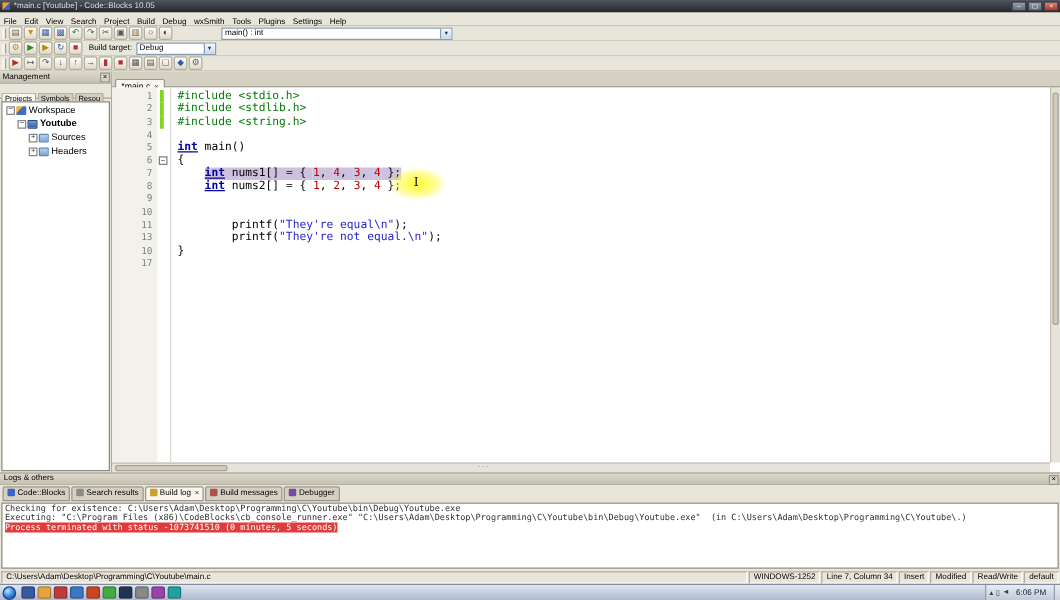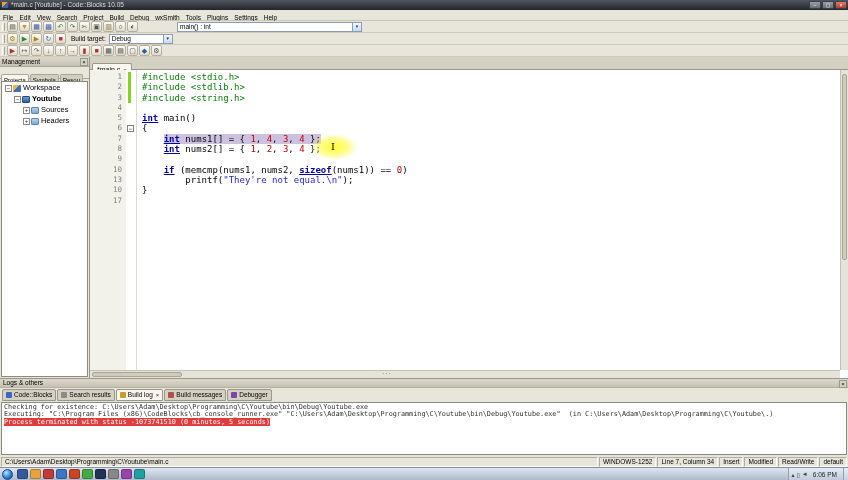--- a/index.html
+++ b/index.html
@@ -148,21 +148,22 @@
       <div>
           <div class="crow"><span class="ln">1</span><span class="mgn"><i class="chg"></i></span><span class="codeln"><span class="tk-pp">#include &lt;stdio.h&gt;</span></span></div>
           <div class="crow"><span class="ln">2</span><span class="mgn"><i class="chg"></i></span><span class="codeln"><span class="tk-pp">#include &lt;stdlib.h&gt;</span></span></div>
           <div class="crow"><span class="ln">3</span><span class="mgn"><i class="chg"></i></span><span class="codeln"><span class="tk-pp">#include &lt;string.h&gt;</span></span></div>
           <div class="crow"><span class="ln">4</span><span class="mgn"></span><span class="codeln"></span></div>
           <div class="crow"><span class="ln">5</span><span class="mgn"></span><span class="codeln"><span class="tk-kw">int</span><span class="tk-pl"> main()</span></span></div>
           <div class="crow"><span class="ln">6</span><span class="mgn"><i class="fold">−</i></span><span class="codeln"><span class="tk-pl">{</span></span></div>
           <div class="crow"><span class="ln">7</span><span class="mgn"></span><span class="codeln"><span class="tk-pl">    </span><span class="tk-kw sel">int</span><span class="tk-pl sel"> nums1[] = { </span><span class="tk-num sel">1</span><span class="tk-pl sel">, </span><span class="tk-num sel">4</span><span class="tk-pl sel">, </span><span class="tk-num sel">3</span><span class="tk-pl sel">, </span><span class="tk-num sel">4</span><span class="tk-pl sel"> };</span></span></div>
           <div class="crow"><span class="ln">8</span><span class="mgn"></span><span class="codeln"><span class="tk-pl">    </span><span class="tk-kw">int</span><span class="tk-pl"> nums2[] = { </span><span class="tk-num">1</span><span class="tk-pl">, </span><span class="tk-num">2</span><span class="tk-pl">, </span><span class="tk-num">3</span><span class="tk-pl">, </span><span class="tk-num">4</span><span class="tk-pl"> };</span></span></div>
           <div class="crow"><span class="ln">9</span><span class="mgn"></span><span class="codeln"></span></div>
-          <div class="crow"><span class="ln">10</span><span class="mgn"></span><span class="codeln"><span class="tk-pl">    </span><span class="tk-kw">if</span><span class="tk-pl"> (memcmp(nums1, nums2, </span><span class="tk-kw">sizeof</span><span class="tk-pl">(nums1)) == </span><span class="tk-num">0</span><span class="tk-pl">)</span></span></div>
+          <div class="crow"><span class="ln">10</span><span class="mgn"></span></div>
+          <div class="crow"><span class="ln">11</span><span class="mgn"></span><span class="codeln"><span class="tk-pl">        printf(</span><span class="tk-str">"They're equal\n"</span><span class="tk-pl">);</span></span></div>
           <div class="crow"><span class="ln">13</span><span class="mgn"></span><span class="codeln"><span class="tk-pl">        printf(</span><span class="tk-str">"They're not equal.\n"</span><span class="tk-pl">);</span></span></div>
           <div class="crow"><span class="ln">10</span><span class="mgn"></span><span class="codeln"><span class="tk-pl">}</span></span></div>
           <div class="crow"><span class="ln">17</span><span class="mgn"></span><span class="codeln"></span></div>
         </div>
       <div id="mouse-hl"></div>
       <div id="mouse-ibeam">I</div>
     </div>
     <div id="vscroll">
         <div id="vthumb"></div>
       </div>

